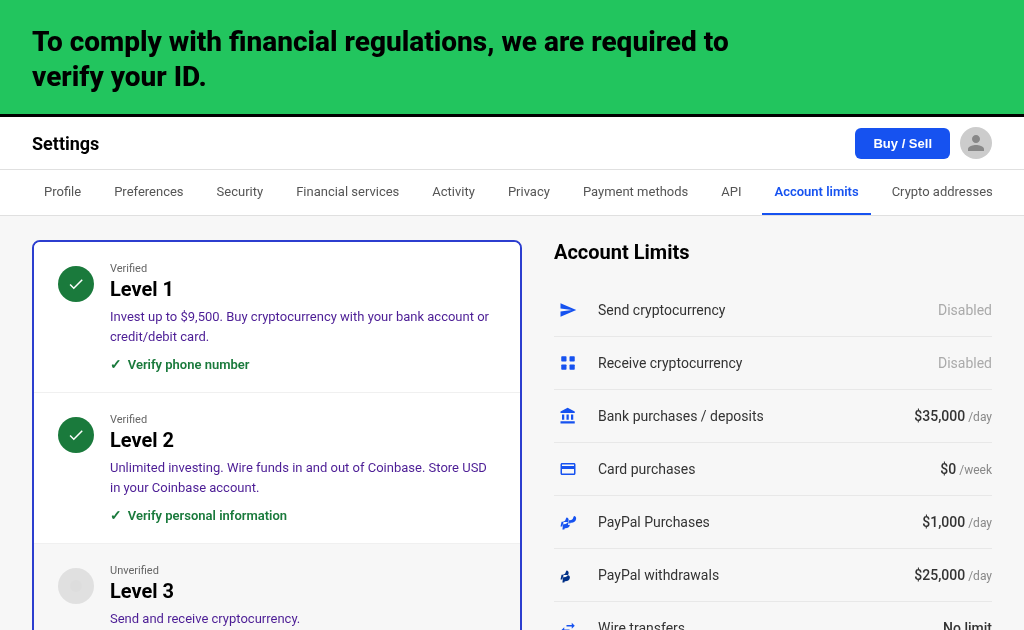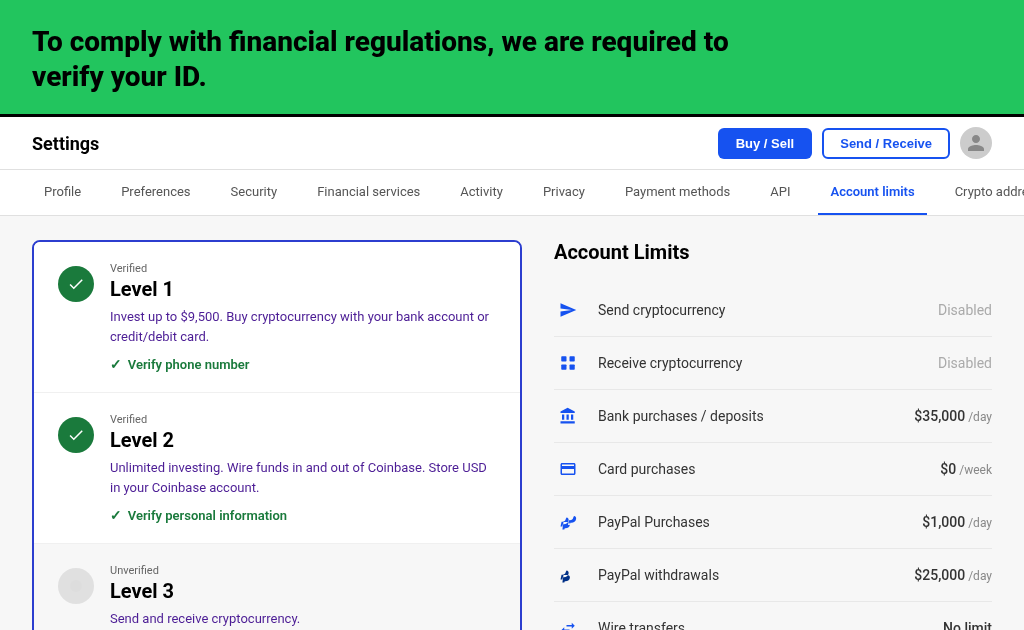--- a/index.html
+++ b/index.html
@@ -69,21 +69,21 @@
     }
     .avatar svg { width: 20px; height: 20px; }
 
     
     .settings-tabs {
       display: flex;
       align-items: center;
       padding: 0 32px;
       border-bottom: 1px solid #e0e0e0;
       background: #fff;
-      gap: 16px;
+      gap: 9px;
     }
     .settings-tab {
       padding: 14px 12px;
       font-size: 13px;
       color: #555;
       cursor: pointer;
       border-bottom: 2px solid transparent;
       white-space: nowrap;
       font-weight: 400;
       text-decoration: none;
@@ -233,21 +233,20 @@
 <body>
 
 <div class="hero-banner">
   <h1>To comply with financial regulations, we are required to verify your ID.</h1>
 </div>
 
 <div class="top-nav">
   <span class="top-nav-title">Settings</span>
   <div class="top-nav-right">
     <button class="btn-buy-sell">Buy / Sell</button>
-    <button class="btn-send-receive">Send / Receive</button>
     <div class="avatar">
       <svg viewBox="0 0 24 24" fill="#888">
         <path d="M12 12c2.7 0 4.8-2.1 4.8-4.8S14.7 2.4 12 2.4 7.2 4.5 7.2 7.2 9.3 12 12 12zm0 2.4c-3.2 0-9.6 1.6-9.6 4.8v2.4h19.2v-2.4c0-3.2-6.4-4.8-9.6-4.8z"></path>
       </svg>
     </div>
   </div>
 </div>
 
 <div class="settings-tabs" id="settings-tabs-container">
     <a class="settings-tab" href="#">Profile</a>

